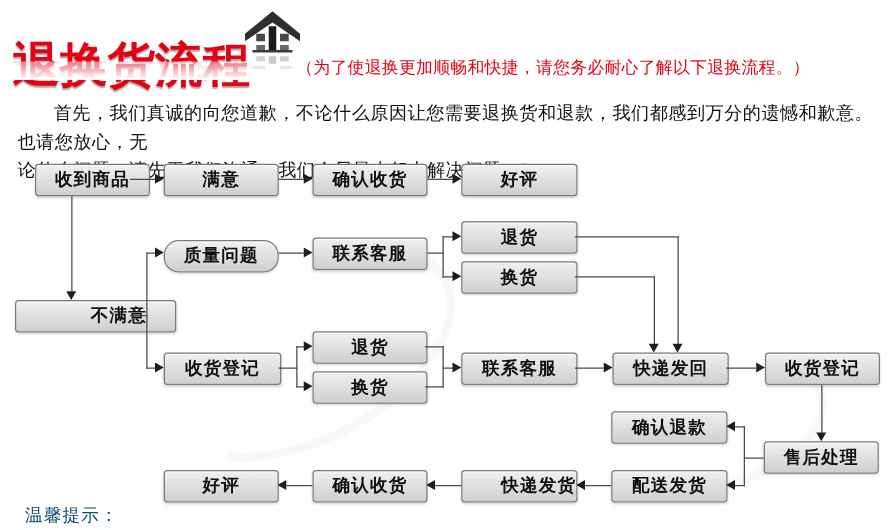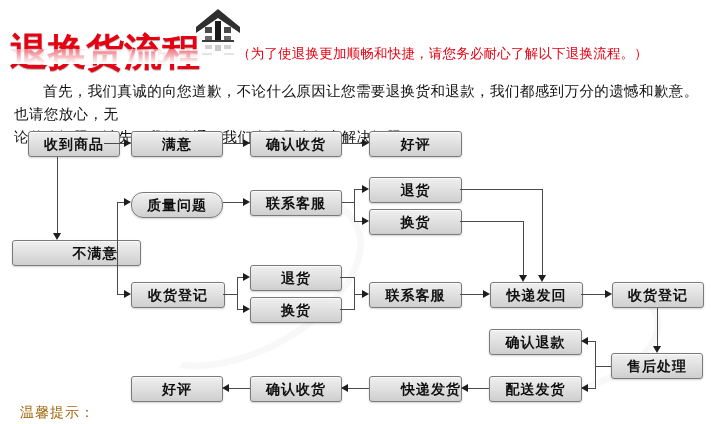--- a/index.html
+++ b/index.html
@@ -51,21 +51,21 @@
   .h{height:1px;}
   .v{width:1px;}
   .ar,.al,.ad{position:absolute;width:0;height:0;}
   .ar{border-top:4px solid transparent;border-bottom:4px solid transparent;border-left:7px solid #1e1e1e;}
   .al{border-top:4px solid transparent;border-bottom:4px solid transparent;border-right:7px solid #1e1e1e;}
   .ad{border-left:4px solid transparent;border-right:4px solid transparent;border-top:7px solid #1e1e1e;}
   
   .wm{position:absolute;border:7px solid rgba(0,0,0,.028);border-radius:50%;
       border-top-color:transparent;border-left-color:transparent;pointer-events:none;}
   
-  .tips{position:absolute;left:20px;top:404px;font-size:14px;color:#a16207;letter-spacing:1px;}
+  .tips{position:absolute;left:20px;top:404px;font-size:14px;color:#0c4a6e;letter-spacing:1px;}
 </style>
 </head>
 <body>
 
 <div class="page">
 
   <h1 class="title">退换货流程</h1>
   <div class="title-mirror">
     <span class="flip">退换货流程</span>
     <span class="fade"></span>

